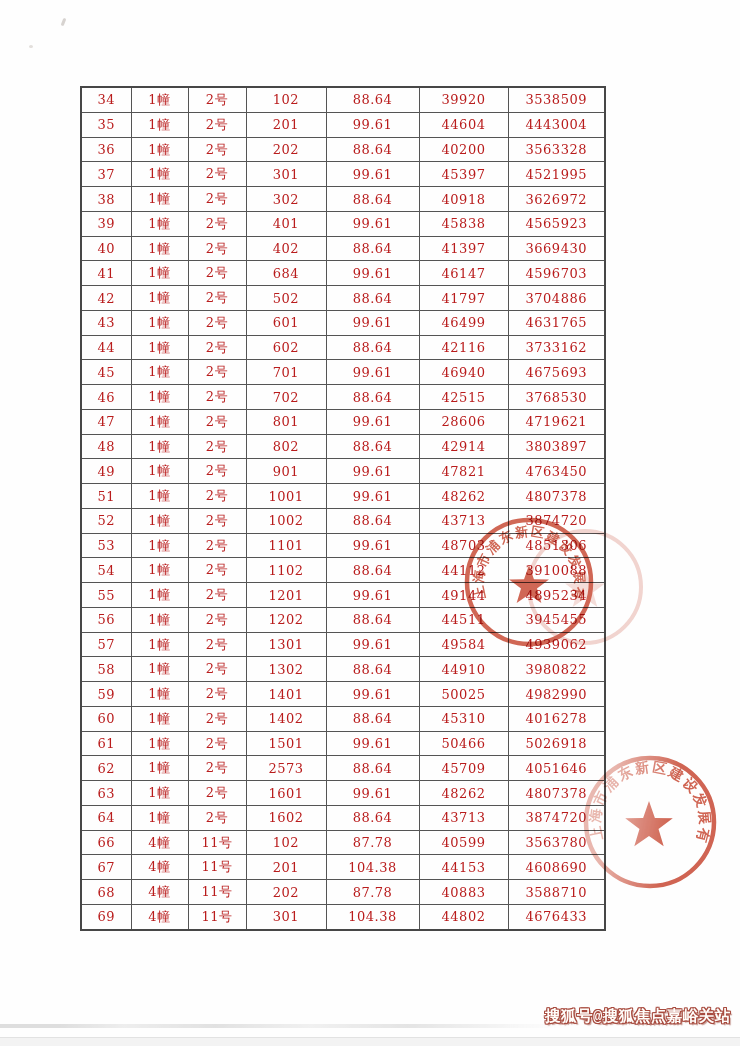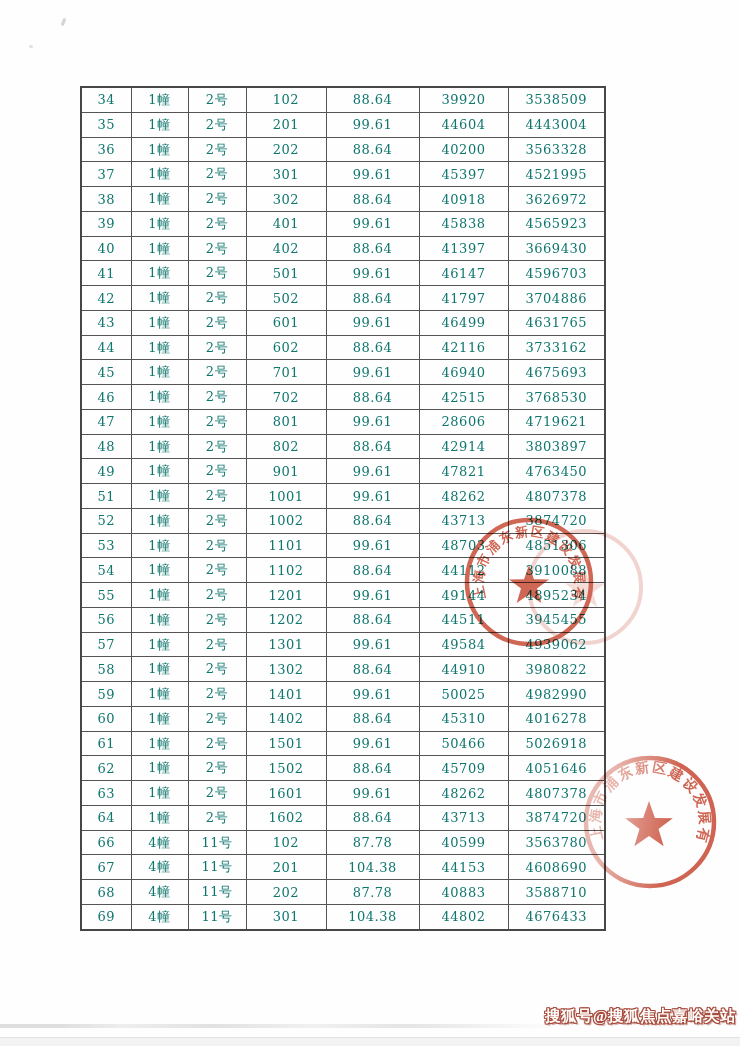--- a/index.html
+++ b/index.html
@@ -4,21 +4,21 @@
 <style>
   html,body{margin:0;padding:0;background:#ffffff;}
   .page{
     position:relative;width:740px;height:1046px;background:#fefefe;
     overflow:hidden;font-family:"DejaVu Serif",serif;
   }
   
   table.price-table{
     position:absolute;left:80px;top:86px;width:524px;height:845px;
     border-collapse:collapse;table-layout:fixed;
-    font-size:13px;color:#0f766e;letter-spacing:0.5px;
+    font-size:13px;color:#b91c1c;letter-spacing:0.5px;
   }
   table.price-table td{
     border:1px solid #545454;text-align:center;vertical-align:middle;
     padding:0;overflow:hidden;white-space:nowrap;
   }
   table.price-table{border:2px solid #474747;}
   
   svg.seal{position:absolute;mix-blend-mode:multiply;filter:blur(.3px);}
   .seal1{left:444px;top:500px;opacity:.82;}
   .seal2{
@@ -36,21 +36,21 @@
     background:linear-gradient(90deg,#c9c9c9 0 10%,#e4e4e4 22%,#cfcfcf 38%,#e9e9e9 55%,#d4d4d4 72%,#f1f1f1 90%,rgba(255,255,255,0) 100%);
     filter:blur(.6px);
   }
   .bottom-strip{
     position:absolute;left:0;top:1037px;width:740px;height:9px;
     background:#f3f3f3;border-top:1px solid #e2e2e2;
   }
   
   .watermark{
     position:absolute;left:545px;top:1006px;white-space:nowrap;
-    font-family:Liberation Serif, serif;font-weight:bold;font-size:15.5px;
+    font-family:Liberation Mono, monospace;font-weight:bold;font-size:15.5px;
     color:#fffdfa;letter-spacing:.5px;
     text-shadow:
       -1px -1px 0 #a84b3f, 1px -1px 0 #a84b3f,
       -1px  1px 0 #a84b3f, 1px  1px 0 #a84b3f,
       -1px  0   0 #a84b3f, 1px  0   0 #a84b3f,
        0   -1px 0 #a84b3f, 0    1px 0 #a84b3f,
        2px  2px 1px rgba(150,70,55,.55);
   }
 </style>
 </head>
@@ -132,21 +132,21 @@
           <td>2号</td>
           <td>402</td>
           <td>88.64</td>
           <td>41397</td>
           <td>3669430</td>
         </tr>
         <tr>
           <td>41</td>
           <td>1幢</td>
           <td>2号</td>
-          <td>501</td>
+          <td>684</td>
           <td>99.61</td>
           <td>46147</td>
           <td>4596703</td>
         </tr>
         <tr>
           <td>42</td>
           <td>1幢</td>
           <td>2号</td>
           <td>502</td>
           <td>88.64</td>
@@ -312,21 +312,21 @@
           <td>2号</td>
           <td>1501</td>
           <td>99.61</td>
           <td>50466</td>
           <td>5026918</td>
         </tr>
         <tr>
           <td>62</td>
           <td>1幢</td>
           <td>2号</td>
-          <td>1502</td>
+          <td>2573</td>
           <td>88.64</td>
           <td>45709</td>
           <td>4051646</td>
         </tr>
         <tr>
           <td>63</td>
           <td>1幢</td>
           <td>2号</td>
           <td>1601</td>
           <td>99.61</td>

